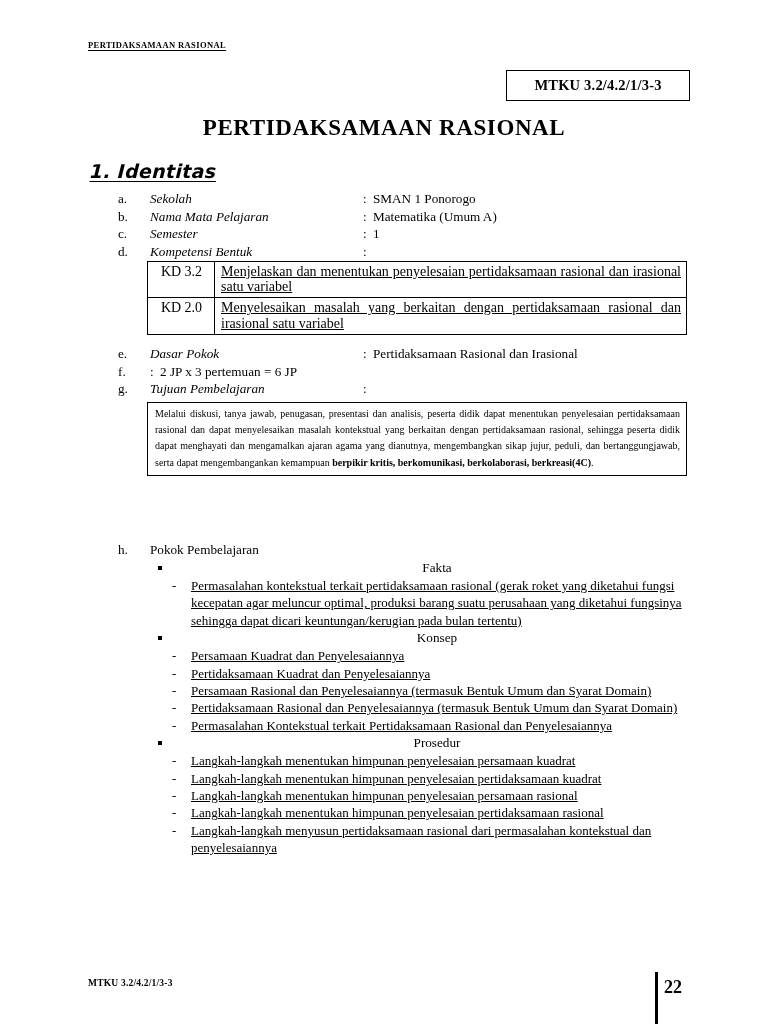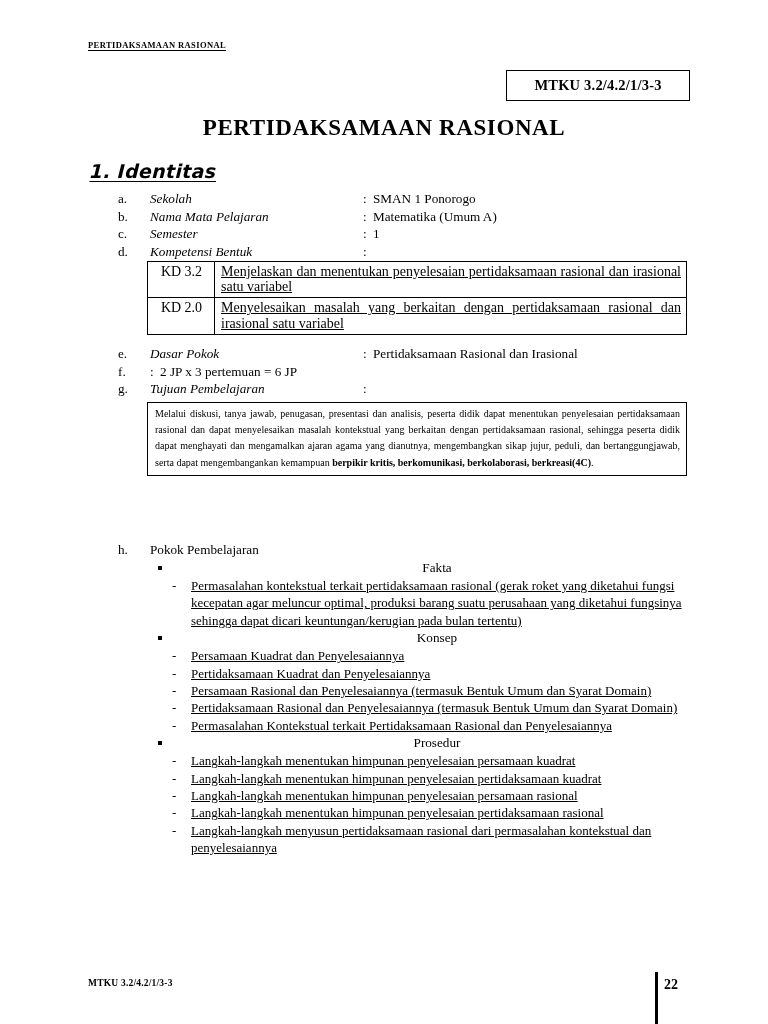--- a/index.html
+++ b/index.html
@@ -209,21 +209,21 @@
     left: 655px;
     top: 972px;
     width: 3px;
     height: 52px;
     background: #000;
   }
   .footer-page {
     position: absolute;
     left: 664px;
     top: 977px;
-    font-size: 14px;
+    font-size: 18px;
     font-weight: bold;
   }
 </style>
 </head>
 <body>
 
 <div class="page">
 
   <div class="run-head">PERTIDAKSAMAAN RASIONAL</div>
 

